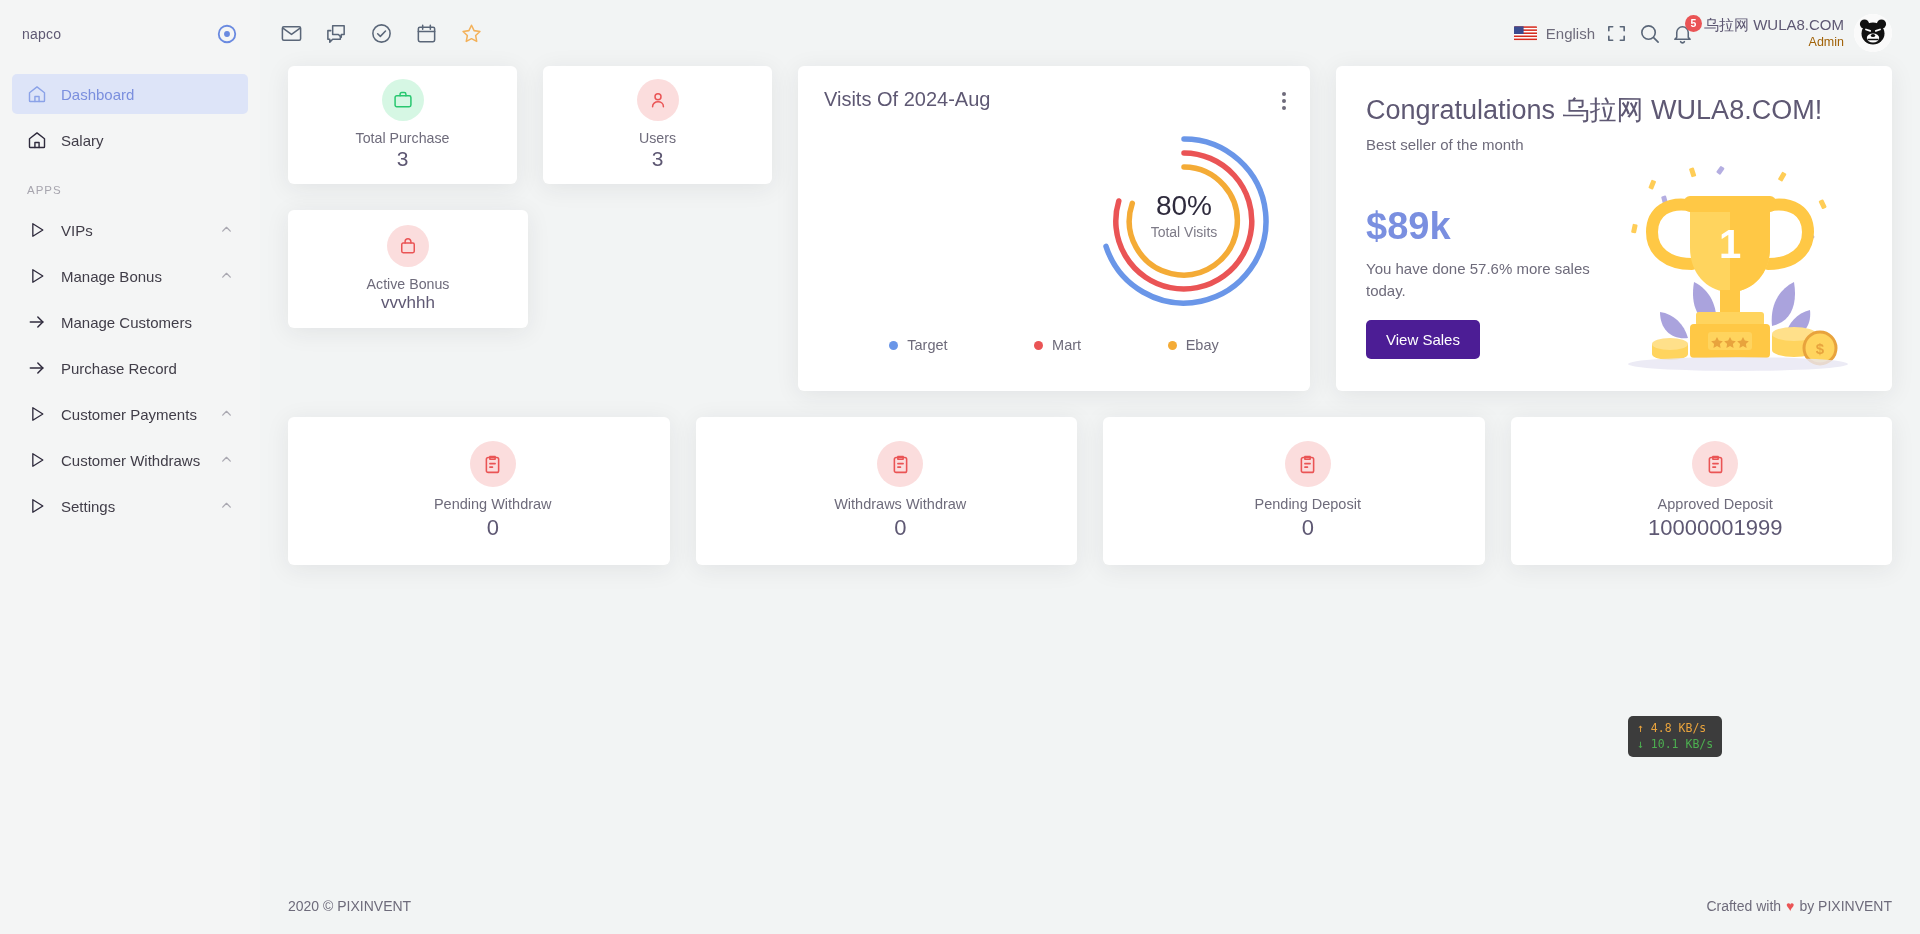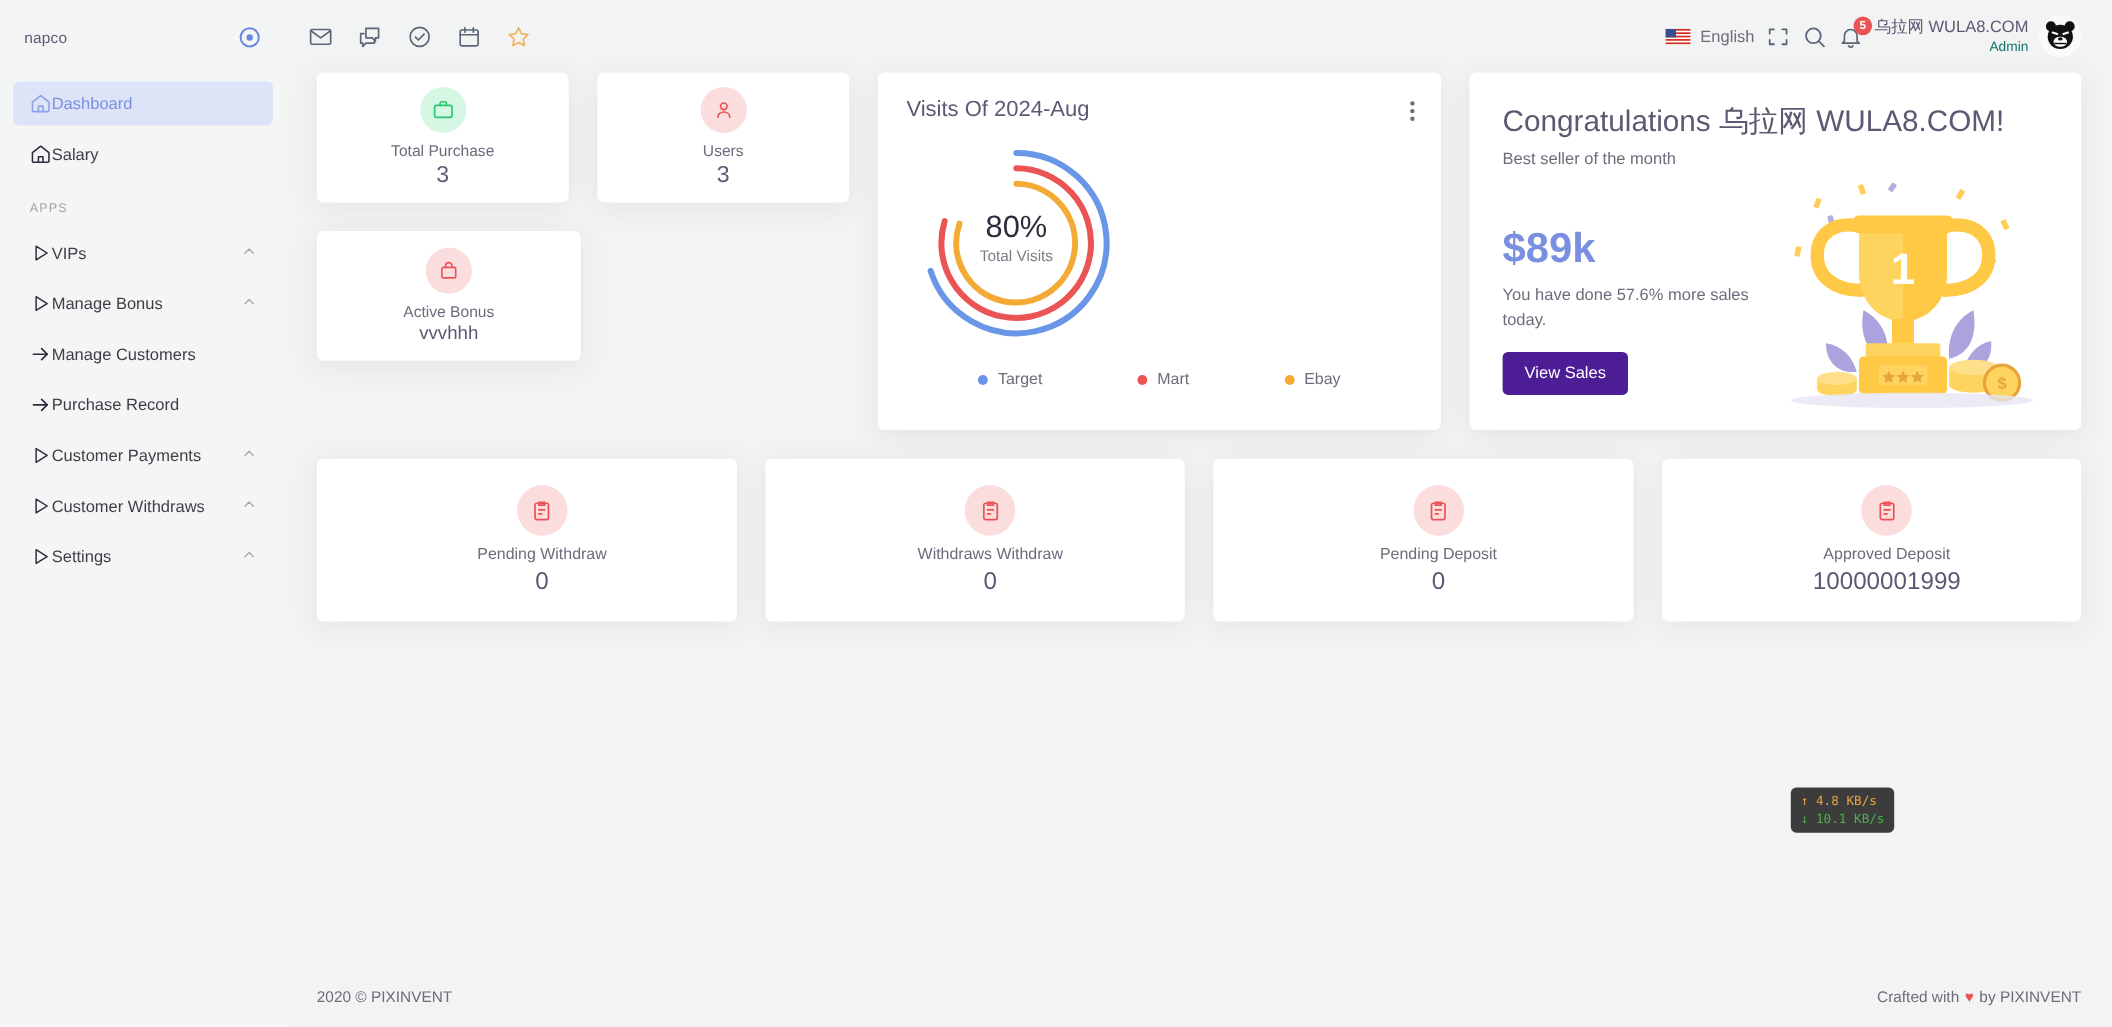--- a/index.html
+++ b/index.html
@@ -18,21 +18,21 @@
   #brand {
     height: 68px; display: flex; align-items: center;
     padding: 0 22px 0 22px; justify-content: space-between;
   }
   #brand .brand-name {
     font-size: 14px; color: #5e5873; letter-spacing: .2px;
   }
   .pin-icon { width: 22px; height: 22px; display:block; }
   .nav-list { margin-top: 6px; padding: 0 12px; }
   .nav-item {
-    display: flex; align-items: center; 
+    display: flex; align-items: center; gap: 14px;
     height: 40px; border-radius: 5px; padding: 0 15px;
     margin-bottom: 6px; cursor: pointer;
     font-size: 15px; color: #403d48; white-space: nowrap;
   }
   .nav-item.active { background: #dde4f8; color: #7b8fde; }
   .nav-item .nav-ico { width: 20px; height: 20px; flex: 0 0 20px; display: block; }
   .nav-item .nav-label { flex: 1; }
   .nav-item .chev { width: 13px; height: 13px; opacity: .55; }
   .nav-section {
     font-size: 11.5px; letter-spacing: 1px; color: #a7a5ae;
@@ -52,21 +52,21 @@
   .flag { width: 23px; height: 15px; display: block; border-radius: 1px; }
   .bell-wrap { position: relative; cursor: pointer; }
   .bell-badge {
     position: absolute; top: -7px; right: -8px;
     background: #ea5455; color: #fff; font-size: 10.5px; font-weight: bold;
     min-width: 17px; height: 17px; border-radius: 9px;
     display: flex; align-items: center; justify-content: center; padding: 0 4px;
   }
   .user-block { text-align: right; line-height: 1.25; cursor: pointer; }
   .user-name { font-size: 15px; color: #5e5873; font-weight: 500; }
-  .user-role { font-size: 12.5px; color: #0f766e; }
+  .user-role { font-size: 12.5px; color: #a16207; }
   .avatar {
     width: 38px; height: 38px; border-radius: 50%;
     background: #fff; overflow: hidden; cursor: pointer;
     display:flex; align-items:center; justify-content:center;
   }
   
   #main { position: absolute; left: 260px; top: 66px; right: 0; bottom: 0; }
   .content { padding: 0 28px; }
   .row { display: flex; gap: 26px; }
   .card {
@@ -88,21 +88,21 @@
   .left-stats { width: 484px; }
   .left-stats .stat-card { width: 240px; }
   
   #chart-card { width: 512px; height: 325px; padding: 22px 26px 0 26px; position: relative; }
   .card-title { font-size: 20px; color: #5e5873; font-weight: 500; }
   .kebab { position: absolute; right: 24px; top: 26px; cursor: pointer; }
   .kebab span {
     display: block; width: 4px; height: 4px; border-radius: 50%;
     background: #6e6b7b; margin-bottom: 3px;
   }
-  .radial-wrap { display: flex; justify-content: flex-start; margin-top: 10px; }
+  .radial-wrap { display: flex; justify-content: flex-end; margin-top: 10px; }
   .legend {
     display: flex; justify-content: space-around;
     margin-top: 16px; padding: 0 22px;
   }
   .legend-item { display: flex; align-items: center; gap: 9px; font-size: 14.5px; color: #6e6b7b; }
   .legend-dot { width: 9px; height: 9px; border-radius: 50%; display: block; }
   
   #congrats-card { flex: 1; height: 325px; padding: 26px 30px; position: relative; overflow: hidden; }
   .congrats-title { font-size: 27px; color: #5e5873; font-weight: 500; }
   .congrats-sub { font-size: 15px; color: #6e6b7b; margin-top: 8px; }

